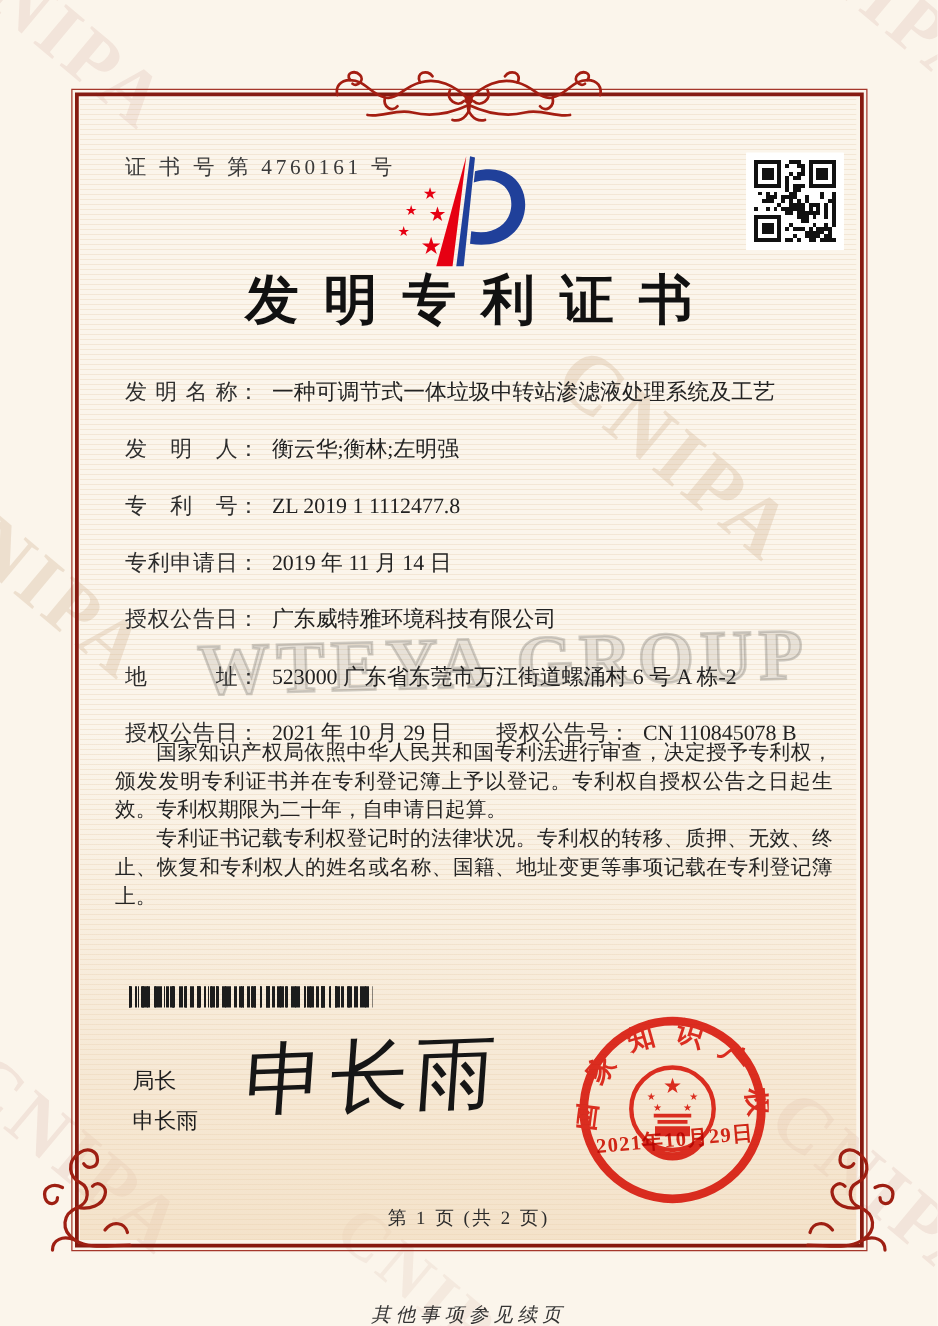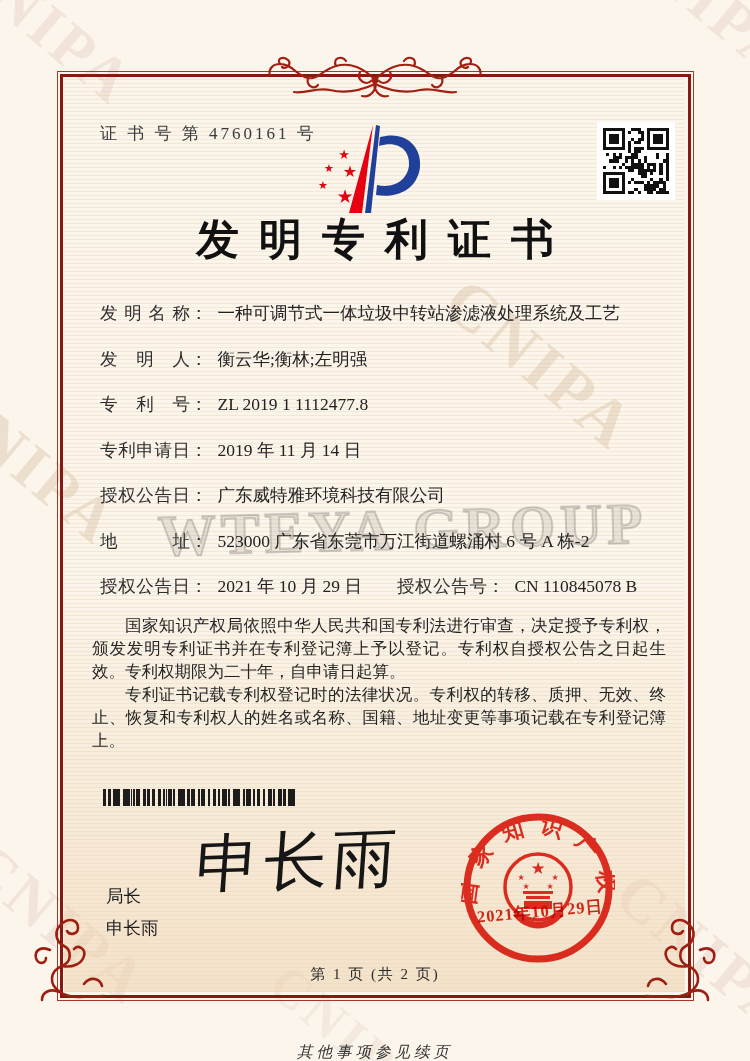--- a/index.html
+++ b/index.html
@@ -55,34 +55,34 @@
   .frow{height:24px;line-height:24px;margin-bottom:21.5px;white-space:nowrap;}
   .flabel{
     display:inline-block;width:90px;text-align:justify;text-align-last:justify;
     vertical-align:top;color:#2e2e2e;
   }
   .fcolon{display:inline-block;margin-right:10px;color:#2e2e2e;}
   .fvalue{color:#222;}
   .fcell2{display:inline-block;margin-left:35px;}
   
   .body-text{
-    position:absolute;left:92px;top:614px;width:574px;
+    position:absolute;left:92px;top:590px;width:574px;
     font-size:16.5px;line-height:23px;color:#242424;text-align:justify;
   }
   .body-text p{margin:0;text-indent:2em;}
   
   .barcode{
     position:absolute;left:103px;top:789px;width:195px;height:17px;
     background:
       repeating-linear-gradient(90deg,#1c1c1c 0 2px,rgba(0,0,0,0) 2px 5px),
       repeating-linear-gradient(90deg,#1c1c1c 0 1px,rgba(0,0,0,0) 1px 7px),
       repeating-linear-gradient(90deg,#1c1c1c 0 3px,rgba(0,0,0,0) 3px 11px);
   }
   
-  .signer{position:absolute;left:106px;top:848px;font-size:17.5px;line-height:32px;color:#1f1f1f;margin-top:32px;}
+  .signer{position:absolute;left:106px;top:848px;font-size:17.5px;line-height:32px;color:#1f1f1f;}
   .autograph{
     position:absolute;left:196px;top:818px;font-size:64px;color:#161616;
     font-family:"Liberation Serif",serif;letter-spacing:4px;
     transform:rotate(-2deg) skewX(-6deg);white-space:nowrap;
   }
   
   .seal{position:absolute;left:461px;top:811px;width:154px;height:154px;opacity:0.95;mix-blend-mode:multiply;}
   .seal svg{width:100%;height:100%;}
   .seal-date{
     position:absolute;left:448px;top:901px;width:184px;text-align:center;

